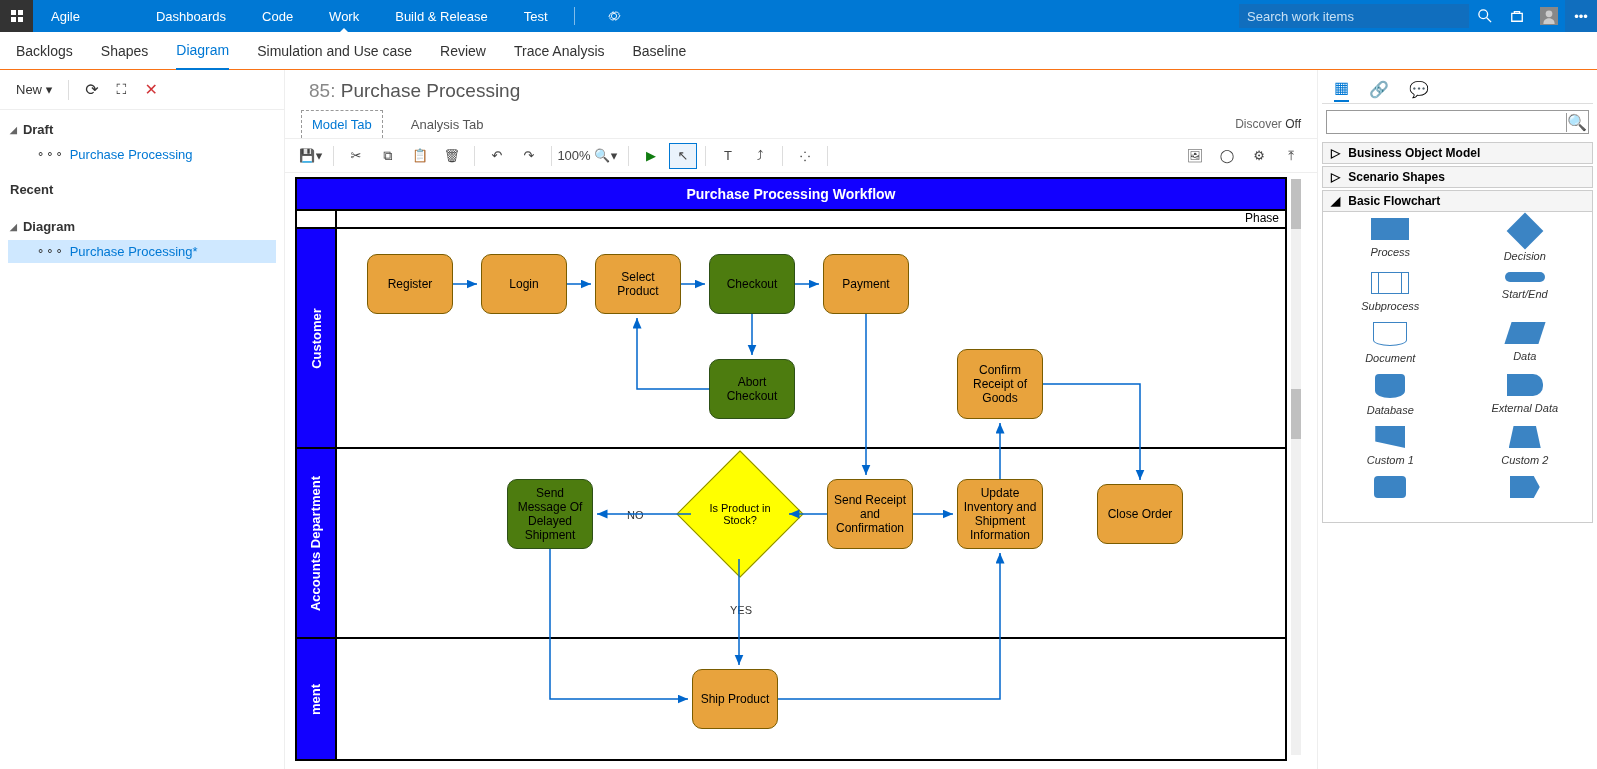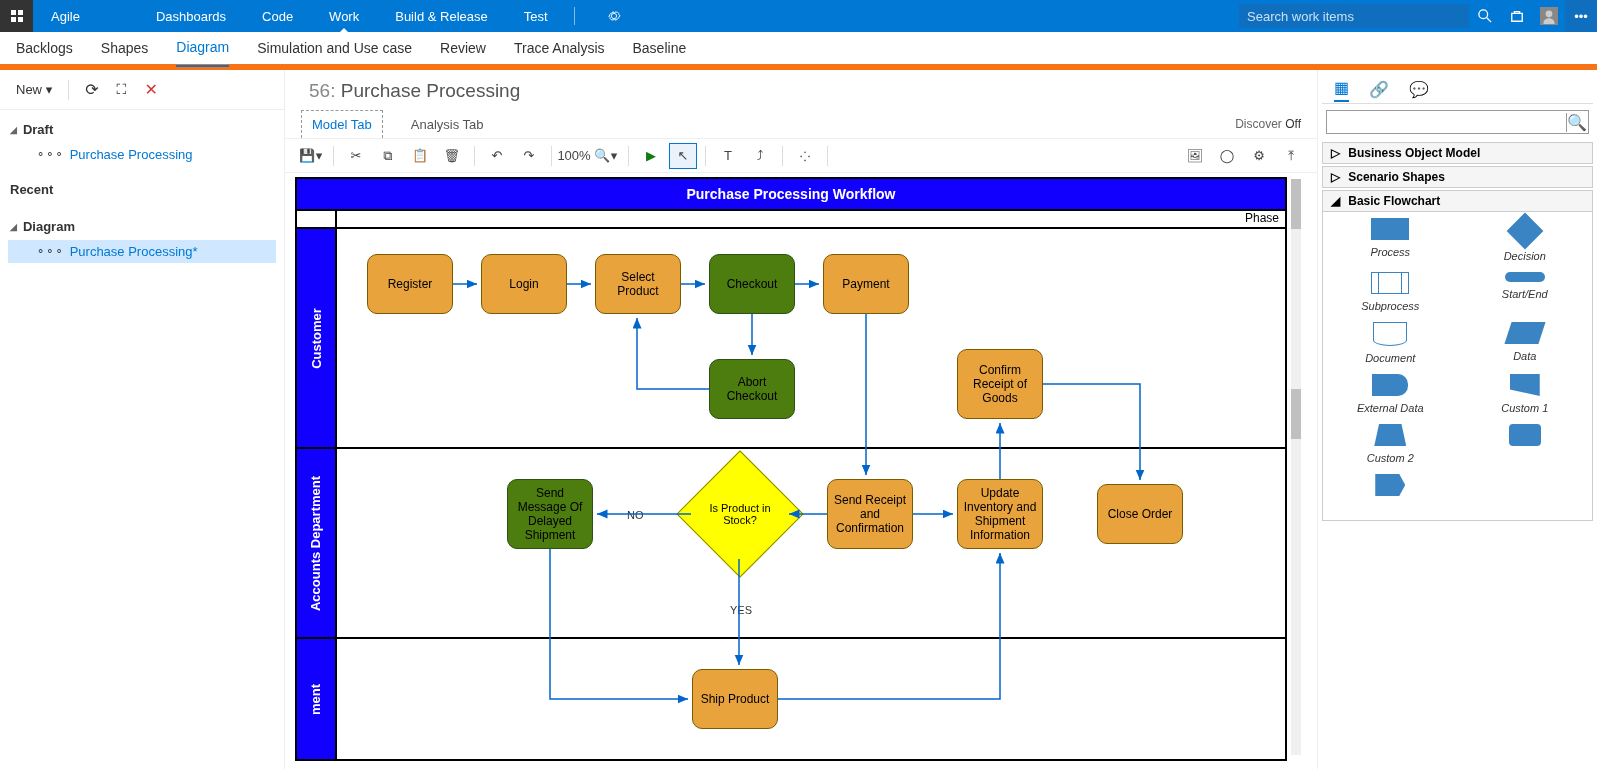--- a/index.html
+++ b/index.html
@@ -12,21 +12,21 @@
 .topnav .tab.active::after { content:""; position:absolute; bottom:-1px; left:50%; transform:translateX(-50%); border:5px solid transparent; border-bottom-color:#fff; }
 .topnav .sep { width:1px; height:18px; background: rgba(255,255,255,.5); margin: 0 8px; }
 .topnav .gear { margin-left: 6px; }
 .topnav .spacer { flex:1; }
 .topnav .search { width: 230px; height: 24px; background: #106ebe; border: none; color:#fff; padding: 0 8px; font-size:13px; }
 .topnav .search::placeholder { color: #c7e0f4; }
 .topnav .righticon { width:32px; height:32px; display:flex; align-items:center; justify-content:center; }
 .topnav svg { fill: #fff; }
 
 
-.subnav { height: 38px; border-bottom: 6px solid #f97316; display:flex; align-items:center; padding: 0 16px; font-size:14px; color:#333; }
+.subnav { height: 38px; border-bottom: 1px solid #f97316; display:flex; align-items:center; padding: 0 16px; font-size:14px; color:#333; }
 .subnav .item { margin-right: 28px; cursor:pointer; height:38px; display:flex; align-items:center; }
 .subnav .item.active { color: #0078d4; border-bottom: 2px solid #0078d4; }
 
 
 .layout { display:flex; height: calc(769px - 70px); }
 .left { width: 285px; border-right: 1px solid #eee; display:flex; flex-direction:column; }
 .main { flex:1; display:flex; flex-direction:column; position:relative; }
 .right { width: 280px; border-left: 1px solid #eee; display:flex; flex-direction:column; padding: 6px 4px; }
 
 
@@ -207,21 +207,21 @@
         <div class="node selected">
             <span class="ico">⚬⚬⚬</span>
             <span>Purchase Processing*</span>
           </div>
       </div>
     </div>
   </div>
 
   <div class="main">
     <div class="doc-title">
-      <span class="num">56</span><span class="num">: </span><span>Purchase Processing</span>
+      <span class="num">85</span><span class="num">: </span><span>Purchase Processing</span>
     </div>
     <div class="tabs-row">
       <div class="tab active">Model Tab</div>
       <div class="tab">Analysis Tab</div>
       <div class="spacer"></div>
       <div class="discover"><span>Discover</span> <b>Off</b></div>
     </div>
     <div class="editor-tb">
       <div class="btn">💾▾</div>
       <div class="sep"></div>
@@ -386,20 +386,24 @@
           </div>
         <div class="shape-item">
             <div class="sh doc"></div>
             <span>Document</span>
           </div>
         <div class="shape-item">
             <div class="sh data"></div>
             <span>Data</span>
           </div>
         <div class="shape-item">
+            <div class="sh db"></div>
+            <span>Database</span>
+          </div>
+        <div class="shape-item">
             <div class="sh ext"></div>
             <span>External Data</span>
           </div>
         <div class="shape-item">
             <div class="sh c1"></div>
             <span>Custom 1</span>
           </div>
         <div class="shape-item">
             <div class="sh c2"></div>
             <span>Custom 2</span>

